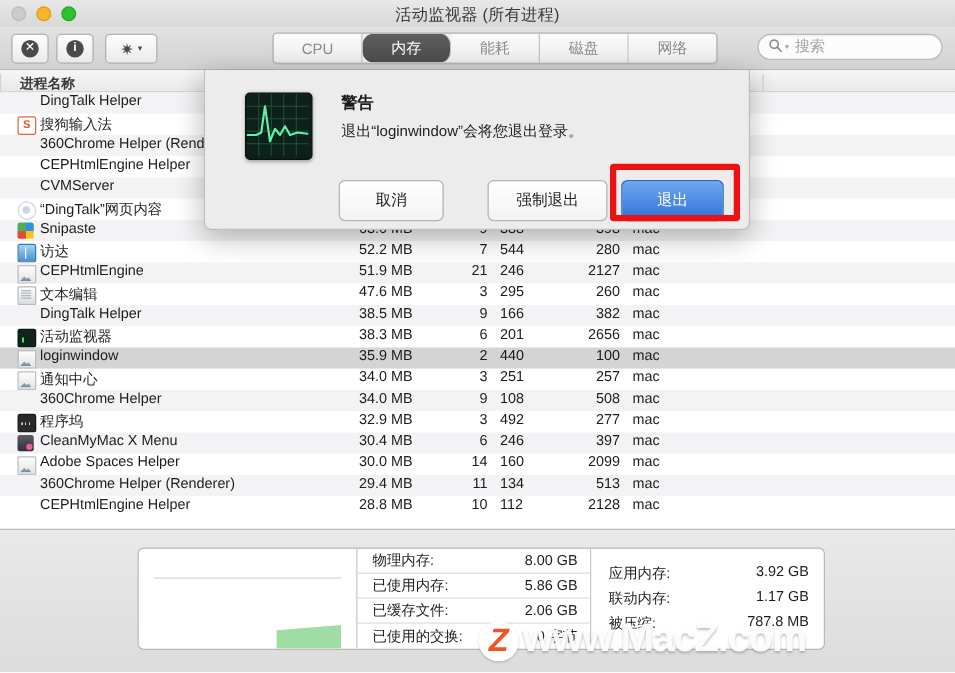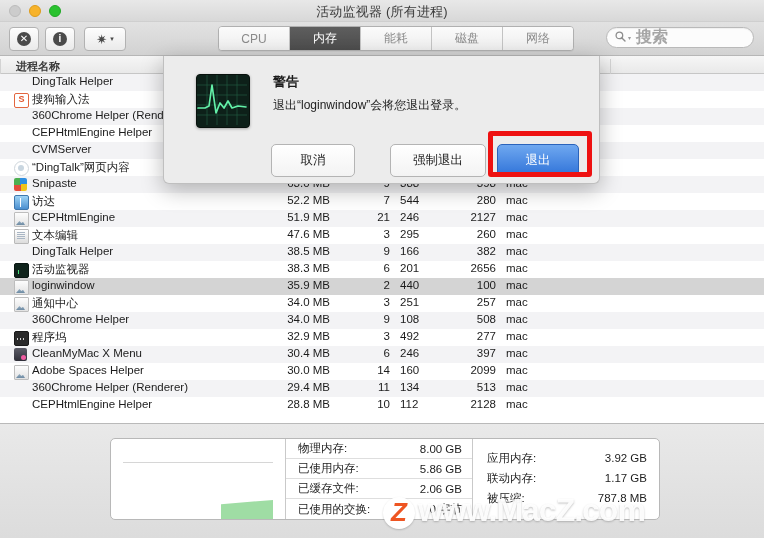--- a/index.html
+++ b/index.html
@@ -86,38 +86,39 @@
     display: flex; align-items: center; justify-content: center;
     font-size: 12px; color: #8a8a8a;
     border-right: 1px solid #c3c3c3;
     background: linear-gradient(to bottom,#fbfbfb 0%,#ededed 100%);
     cursor: default;
   }
   .seg:last-child { border-right: none; }
   .seg.active {
     background: linear-gradient(to bottom,#5e5e5e 0%,#4c4c4c 100%);
     color: #ffffff;
+    border-radius: 9px;
   }
 
   .searchbox {
     position: absolute; right: 10px; top: 5px;
     width: 148px; height: 21px;
     background: #fcfcfc;
     border: 1px solid #b9b9b9;
     border-radius: 11px;
     display: flex; align-items: center;
     box-sizing: border-box;
     box-shadow: 0 1px 1px rgba(0,0,0,.05) inset;
   }
   .search-icon {
     margin-left: 8px; margin-right: 2px;
     font-size: 11px; color: #8d8d8d;
   }
   .search-chev { font-size: 6px; color: #9a9a9a; margin-right: 5px; }
-  .search-ph { font-size: 16px; color: #a5a5a5; font-weight: bold; }
+  .search-ph { font-size: 12px; color: #a5a5a5; }
 
   
   .colhead {
     position: absolute; left: 0; top: 56px;
     width: 764px; height: 18px;
     background: linear-gradient(to bottom,#f6f6f6 0%,#e9e9e9 100%);
     border-bottom: 1px solid #c6c6c6;
     box-sizing: border-box;
     font-size: 11px; color: #3a3a3a;
   }

